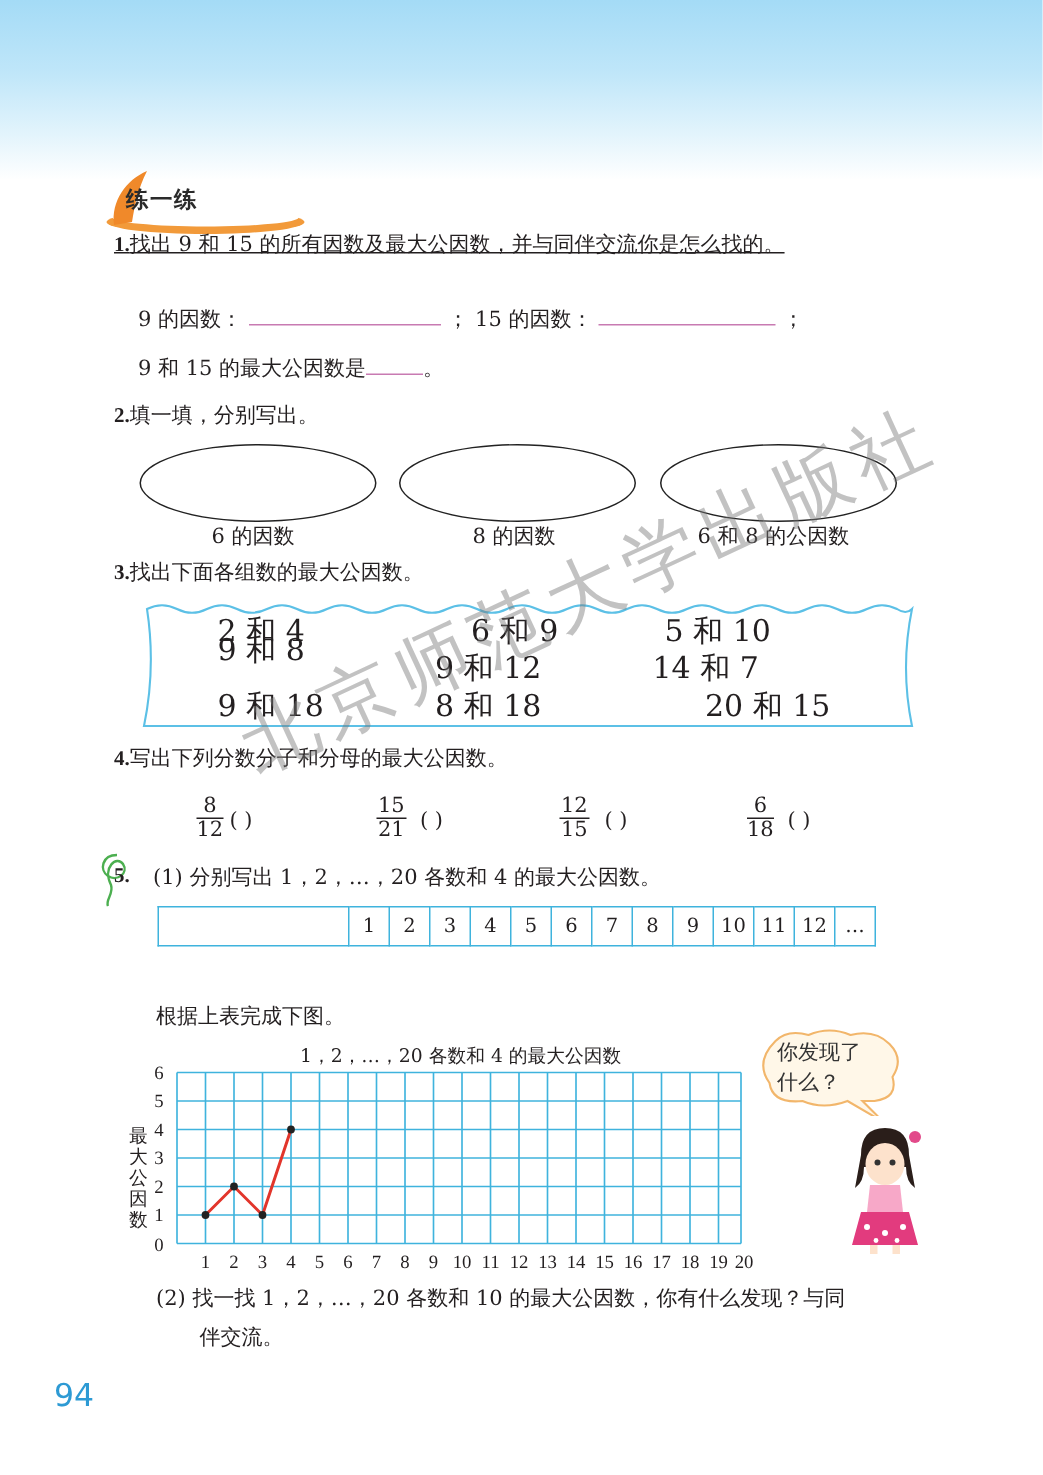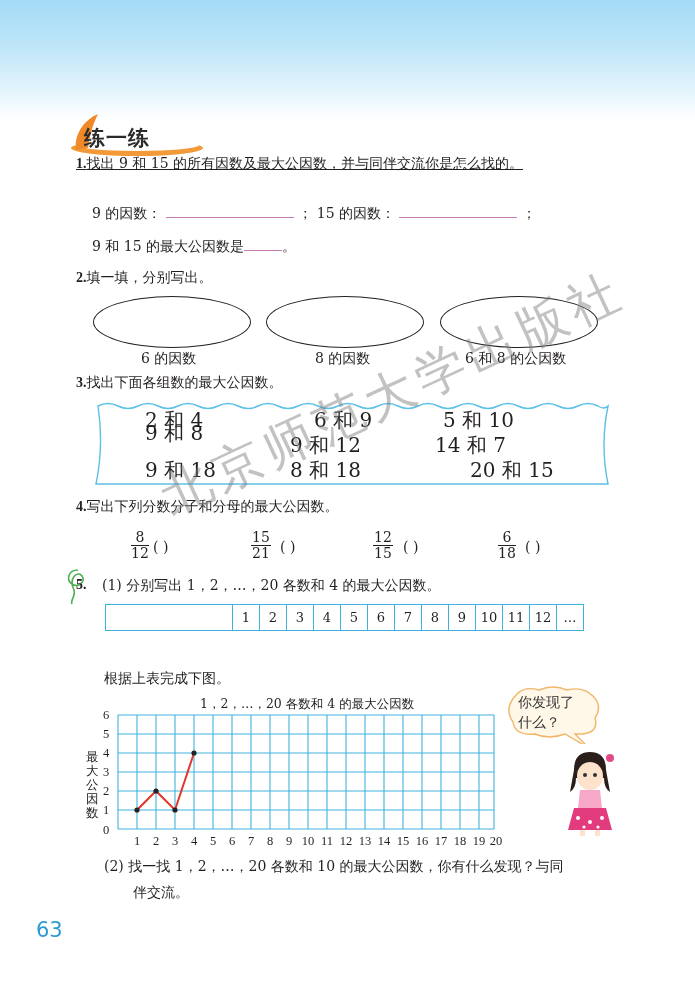--- a/index.html
+++ b/index.html
@@ -11,21 +11,21 @@
   }
   .abs { position:absolute; }
   .header-band {
     left:0; top:0; width:695px; height:120px;
     background:linear-gradient(to bottom,#a4dbf6 0%,#bfe6f9 40%,#e3f4fc 75%,#ffffff 100%);
   }
   .txt { font-size:14px; line-height:18px; white-space:nowrap; }
   .qnum { font-weight:bold; font-family:"Liberation Serif",serif; }
   .blank { display:inline-block; border-bottom:1px solid #c87ab2; vertical-align:baseline; height:12px; }
   .title-wrap { left:62px; top:112px; width:150px; height:50px; }
-  .title-text { left:84px; top:124px; font-size:21px; font-weight:bold; letter-spacing:1px; font-family:"DejaVu Sans",sans-serif; color:#2b2b2b; }
+  .title-text { left:84px; top:124px; font-size:15px; font-weight:bold; letter-spacing:1px; font-family:"DejaVu Sans",sans-serif; color:#2b2b2b; }
   .ellipse { border:1.4px solid #222; border-radius:50%; }
   .q3box { left:92px; top:400px; width:518px; height:86px; }
   .pair { font-size:20px; }
   .frac { text-align:center; font-size:14px; line-height:15px; }
   .frac .num { display:block; border-bottom:1px solid #231f20; padding:0 1px; }
   .frac .den { display:block; }
   table.gcd { border-collapse:collapse; position:absolute; left:105px; top:604px; }
   table.gcd td { border:1.3px solid #3fb3dd; height:25px; text-align:center; font-size:13px; padding:0; width:26px; }
   table.gcd td.hdr { width:122px; text-align:left; padding-left:4px; }
   .page-num { left:36px; top:918px; font-size:21px; color:#2d9ad4; font-family:"DejaVu Sans",sans-serif; }
@@ -232,13 +232,13 @@
     <circle cx="38" cy="79" r="1.6" fill="#fff"></circle>
   <rect x="20" y="82" width="5" height="6" fill="#fde2cc"></rect>
     <rect x="35" y="82" width="5" height="6" fill="#fde2cc"></rect>
 </svg>
 
 <div class="abs txt" style="left:104px;top:857px;">(2) 找一找 1，2，…，20 各数和 10 的最大公因数，你有什么发现？与同</div>
 <div class="abs txt" style="left:133px;top:883px;">伴交流。</div>
 
 <div class="abs watermark">北京师范大学出版社</div>
 
-<div class="abs page-num">63</div>
+<div class="abs page-num">94</div>
 
 </body></html>

